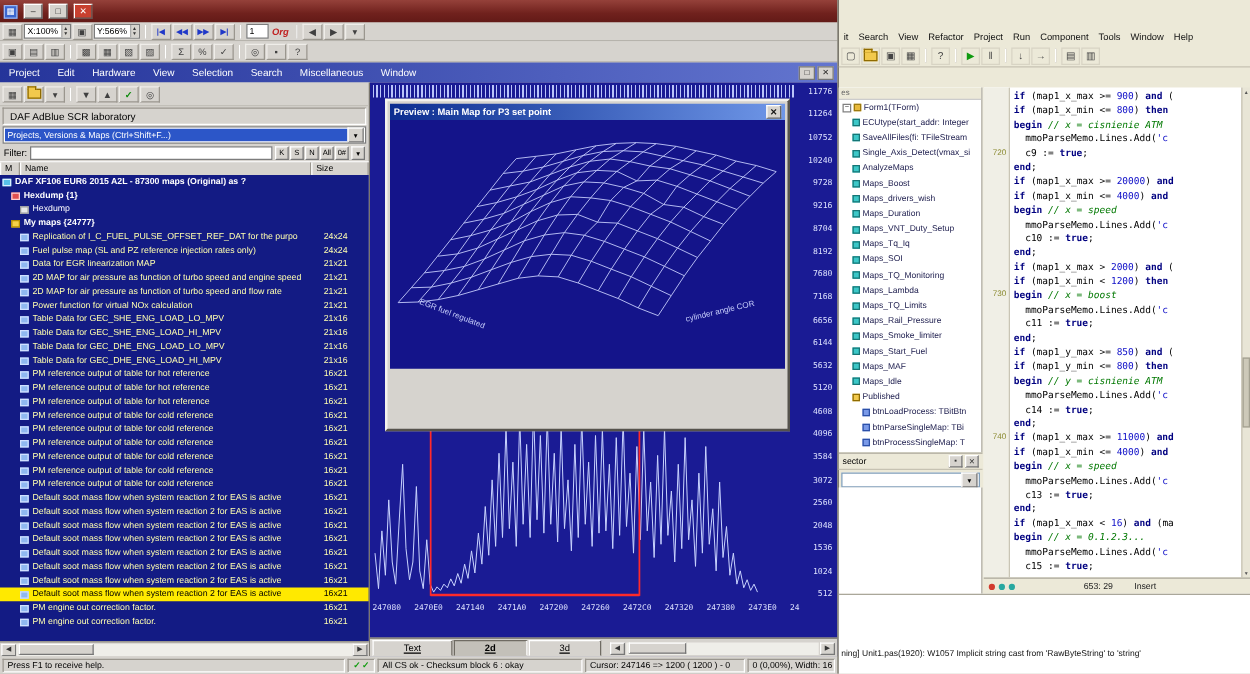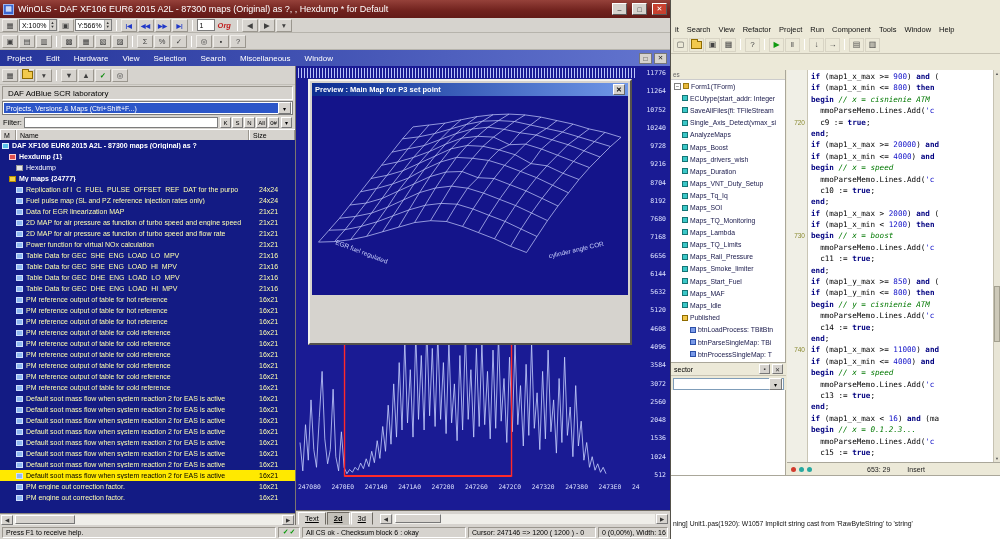--- a/index.html
+++ b/index.html
@@ -67,21 +67,21 @@
 .sbthumb{position:absolute;left:2px;top:0;width:60px;height:9px;background:#d6d3ce;border:1px solid;border-color:#fff #777 #777 #fff;}
 
 
 .hex{left:296px;top:66px;width:374px;height:459px;background:#1a1b94;overflow:hidden;}
 .barcode{position:absolute;left:2px;top:2px;width:338px;height:10px;background:repeating-linear-gradient(90deg,rgba(195,205,255,.95) 0 1px,transparent 1px 3px);}
 .ticks{position:absolute;right:4px;top:3px;width:26px;height:410px;display:flex;flex-direction:column;justify-content:space-between;align-items:flex-end;color:#dde2ff;font-size:6.5px;font-family:"DejaVu Sans Mono",monospace;text-align:right;}
 .xlabels{position:absolute;left:2px;top:417px;width:342px;height:9px;color:#dde2ff;font-size:6.3px;font-family:"DejaVu Sans Mono",monospace;overflow:hidden;}
 .xl{position:absolute;top:0;}
 .chart-svg{position:absolute;left:0;top:0;}
 .tabrow{position:absolute;left:0;top:444px;width:374px;height:15px;background:#d6d3ce;border-top:1px solid #6f6b63;display:flex;align-items:center;padding:1px 2px 0;}
-.htab{height:13px;padding:0 6px;font-size:7.5px;display:flex;align-items:center;background:#d6d3ce;border:1px solid;border-color:#fff #6f6b63 #d6d3ce #fff;margin-right:1px;text-decoration:underline;}
+.htab{height:13px;padding:0 24px;font-size:7.5px;display:flex;align-items:center;background:#d6d3ce;border:1px solid;border-color:#fff #6f6b63 #d6d3ce #fff;margin-right:1px;text-decoration:underline;}
 .htab.act{background:#c3c0b9;border-color:#6f6b63 #fff #c3c0b9 #6f6b63;font-weight:bold;}
 .hsb{flex:1;height:11px;display:flex;align-items:center;margin-left:6px;gap:1px;}
 
 
 .pv{position:absolute;left:12px;top:13px;width:324px;height:266px;background:#d6d3ce;border:2px solid;border-color:#f4f2ee #55524c #55524c #f4f2ee;padding:2px;}
 .pv-title{height:13px;background:linear-gradient(90deg,#0c2d90,#6f97e8);display:flex;align-items:center;color:#fff;font-size:7.5px;font-weight:bold;padding:0 3px;}
 .pv-close{margin-left:auto;width:12px;height:11px;background:#d6d3ce;color:#111;border:1px solid;border-color:#fff #666 #666 #fff;font-size:7px;display:flex;align-items:center;justify-content:center;}
 .pv-body{position:relative;height:199px;background:#14148a;overflow:hidden;}
 .axl{position:absolute;color:#c6cdfb;font-size:6.5px;white-space:nowrap;}
 .axl-left{left:22px;top:152px;transform:rotate(21deg);}
@@ -142,21 +142,20 @@
 .msg{position:absolute;left:0;top:475px;width:330px;height:64px;background:#fff;border-top:1px solid #aaa79a;font-size:6.8px;color:#111;overflow:hidden;}
 .msg-line{position:absolute;left:2px;top:44px;white-space:nowrap;}
 </style>
 </head>
 <body>
 
 <div class="screen">
 
   <div class="a wo-title">
     <span class="appic">▦</span>
-    <span class="ttl">WinOLS - DAF XF106 EUR6 2015 A2L - 87300 maps (Original) as ?, , Hexdump * for Default</span>
     <span class="wbtn">–</span>
     <span class="wbtn">□</span>
     <span class="wbtn close">✕</span>
   </div>
 
   <div class="a tbx tb1">
       <span class="icb">▦</span>
       <span class="spinfield">X:100%<span class="spinarrows">
           <span>▲</span>
           <span>▼</span>

